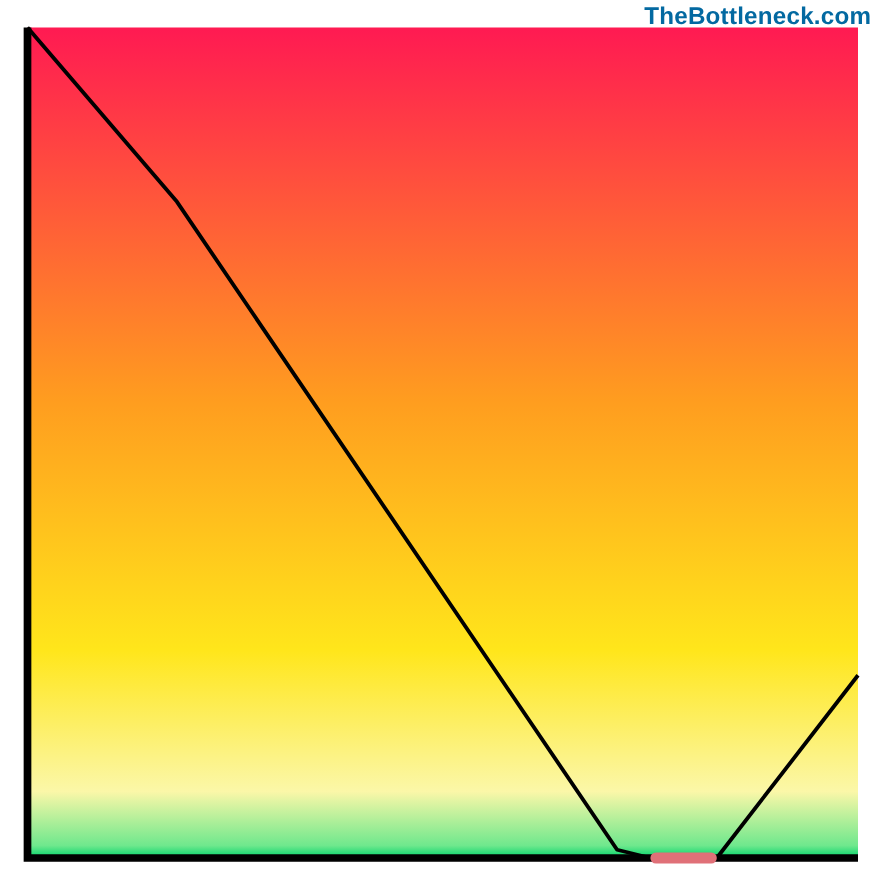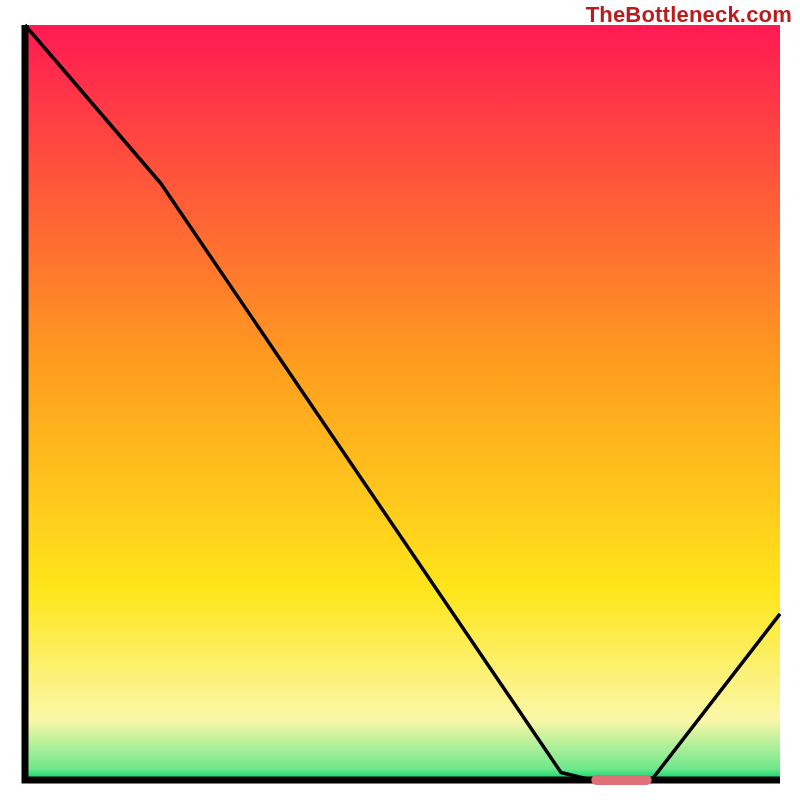--- a/index.html
+++ b/index.html
@@ -14,21 +14,21 @@
     position: relative;
     width: 800px;
     height: 800px;
   }
   .watermark {
     position: absolute;
     top: 2px;
     right: 8px;
     font-size: 22px;
     font-weight: bold;
-    color: #b91c1c;
+    color: #0369a1;
     letter-spacing: 0.2px;
   }
   svg.chart {
     position: absolute;
     top: 0;
     left: 0;
   }
 </style>
 </head>
 <body>

